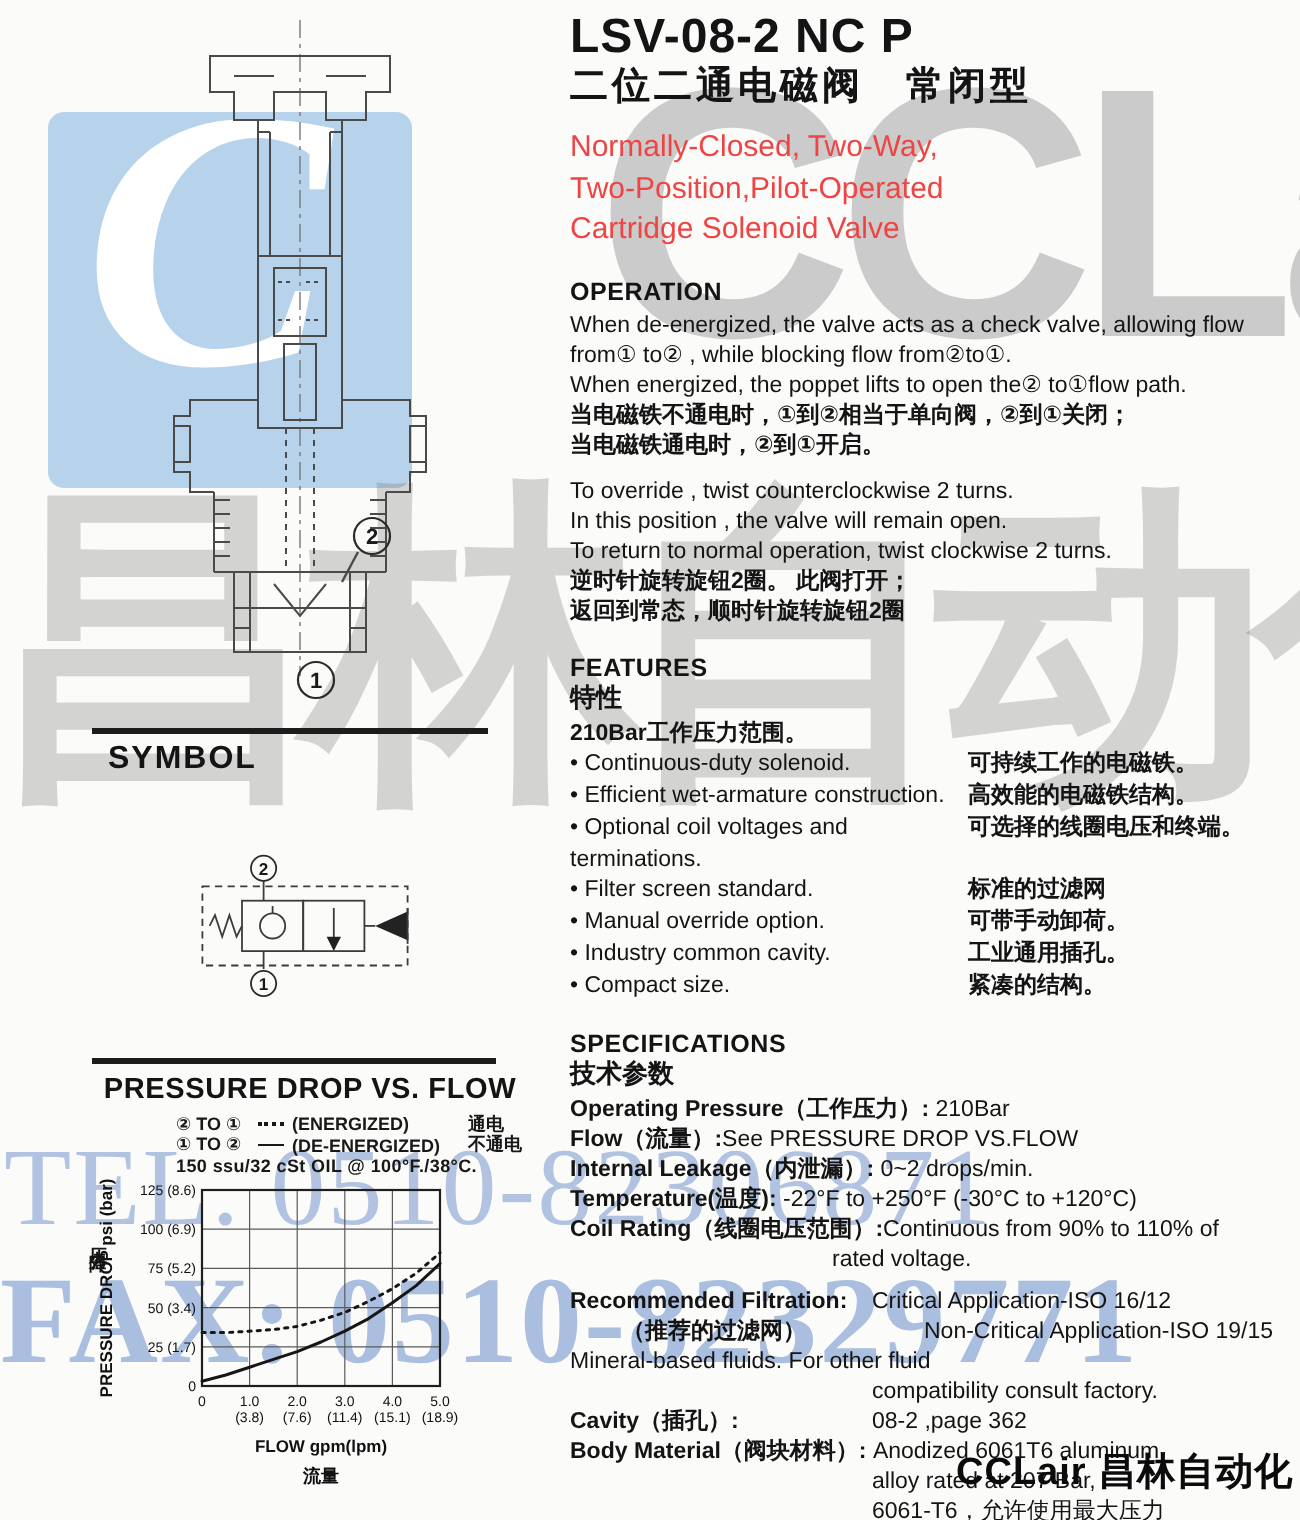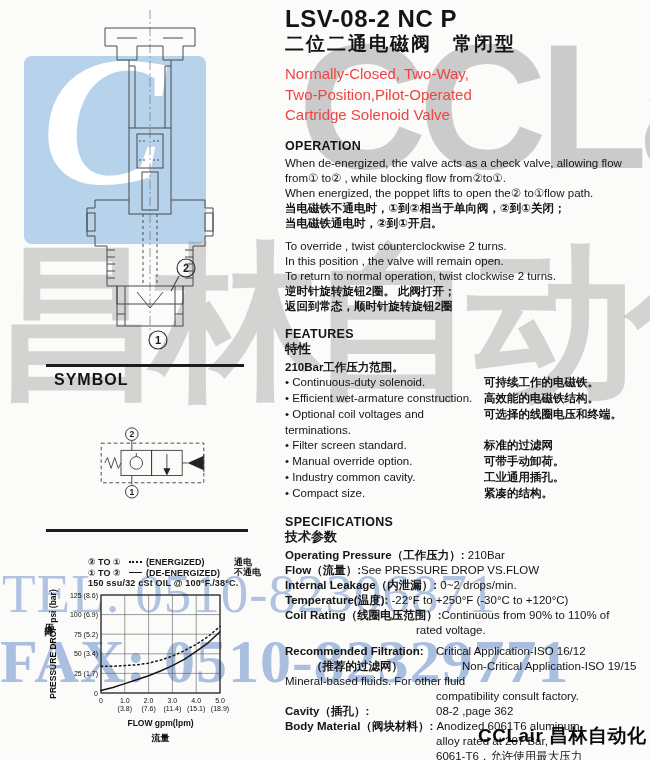--- a/index.html
+++ b/index.html
@@ -169,20 +169,21 @@
       <g>
         <circle cx="52" cy="16" r="7" fill="none" stroke="#2a2a2a" stroke-width="1"></circle>
         <text x="52" y="19.5" text-anchor="middle" font-size="9.5" font-weight="bold" fill="#1a1a1a">2</text>
         <circle cx="52" cy="80" r="7" fill="none" stroke="#2a2a2a" stroke-width="1"></circle>
         <text x="52" y="83.5" text-anchor="middle" font-size="9.5" font-weight="bold" fill="#1a1a1a">1</text>
       </g>
     </svg>
 
     <div class="rule" style="left:46px; top:529px; width:202px;"></div>
 
+    <div class="chart-title">PRESSURE DROP VS. FLOW</div>
 
     <div class="legend">
       <div class="legend-row">
         <span class="legend-ports">② TO ①</span>
         <span class="legend-swatch dotted"></span>
         <span class="legend-desc">(ENERGIZED)</span>
         <span class="legend-zh">通电</span>
       </div>
       <div class="legend-row">
         <span class="legend-ports">① TO ②</span>

